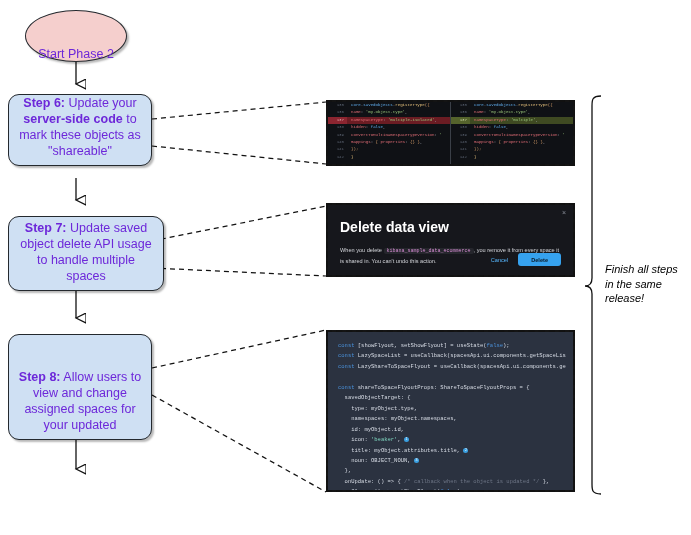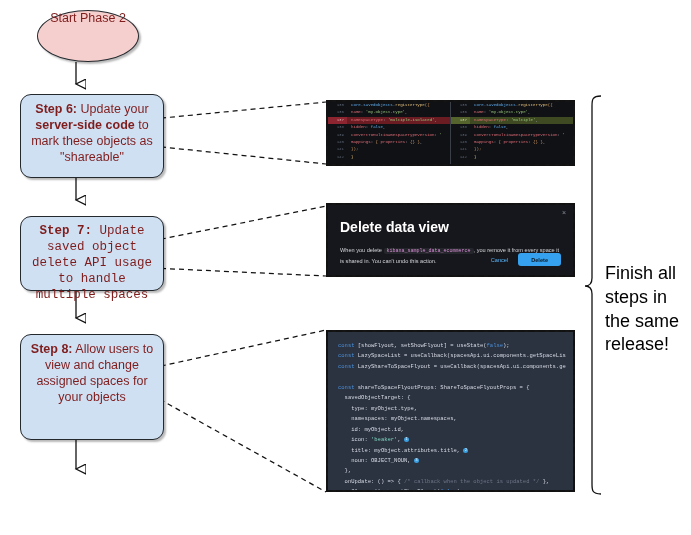--- a/index.html
+++ b/index.html
@@ -5,22 +5,22 @@
   html,body{margin:0;padding:0;background:#ffffff;}
   body{
     width:691px;height:535px;position:relative;overflow:hidden;
     font-family:"Liberation Sans",sans-serif;
     -webkit-font-smoothing:antialiased;
   }
   .canvas{position:absolute;inset:0;}
   svg.wires{position:absolute;left:0;top:0;width:691px;height:535px;pointer-events:none;}
 
   
-  .node{position:absolute;box-sizing:border-box;display:flex;align-items:flex-start;
-        justify-content:center;text-align:center;color:#7f1d1d;margin-left:12px;}
+  .node{position:absolute;box-sizing:border-box;display:flex;align-items:flex-end;
+        justify-content:center;text-align:center;color:#6d28d9;}
   .terminator{
     border:1.4px solid #24292e;background:#f5cfcd;border-radius:50%;
     font-size:12.5px;box-shadow:2px 2px 2px rgba(0,0,0,.28);
   }
   .process{
     border:1.4px solid #24292e;background:#cfe0f3;border-radius:11px;
     font-size:12.5px;line-height:1.28;padding:6px 7px;
     box-shadow:2px 2px 2px rgba(0,0,0,.28);
   }
   .process b{font-weight:bold;}
@@ -64,21 +64,21 @@
   .tsx{width:100%;height:100%;background:#2b3240;padding:9px 0 9px 10px;box-sizing:border-box;}
   .crow{font-family:"Liberation Mono",monospace;font-size:5.5px;line-height:10.45px;
         white-space:pre;color:#d7dce5;}
   .crow .kw{color:#4a90d9;}
   .crow .str{color:#7fd6c0;}
   .crow .com{color:#6d7585;}
   .badge{display:inline-block;width:5px;height:5px;border-radius:50%;background:#3a9fe0;
          color:#fff;font-size:3.6px;line-height:5px;text-align:center;vertical-align:middle;
          font-family:"Liberation Sans",sans-serif;}
 
-  .note{position:absolute;font-size:18px;line-height:1.32;color:#000;}
+  .note{position:absolute;font-size:11px;line-height:1.32;color:#000;font-style:italic;}
 </style>
 </head>
 <body>
 
 <div class="canvas">
 
   <svg class="wires" viewBox="0 0 691 535">
     <defs>
       <marker id="ohead" markerWidth="12" markerHeight="12" refX="5" refY="10" orient="auto" markerUnits="userSpaceOnUse">
         <path d="M0,0 L10,0 L5,10 Z" fill="#ffffff" stroke="#111" stroke-width="1.2"></path>
@@ -108,35 +108,35 @@
                C589,286 592,288 592,294
                L592,484
                C592,490 592,494 601,494"></path>
     </g>
   </svg>
 
   <div class="node terminator" style="left:25px;top:10px;width:102px;height:52px;">
     <span>Start Phase 2</span>
   </div>
 
-  <div class="node process" style="left:8px;top:94px;width:144px;height:84px;">
+  <div class="node process" style="left:8px;top:94px;width:144px;height:72px;">
     <div>
       <b>Step 6:</b><span> Update your </span><b>server-side code</b><span> to mark these objects as "shareable"</span>
     </div>
   </div>
 
-  <div class="node process" style="left:8px;top:216px;width:144px;height:75px;font-family:Liberation Mono, monospace;">
+  <div class="node process" style="left:8px;top:216px;width:156px;height:75px;">
     <div>
       <b>Step 7:</b><span> Update saved object delete API usage to handle multiple spaces</span>
     </div>
   </div>
 
   <div class="node process" style="left:8px;top:334px;width:144px;height:106px;">
     <div>
-      <b>Step 8:</b><span> Allow users to view and change assigned spaces for your objects</span>
+      <b>Step 8:</b><span> Allow users to view and change assigned spaces for your updated</span>
     </div>
   </div>
 
 
   <div class="shot" style="left:326px;top:100px;width:249px;height:66px;">
     <div class="diff">
       <div class="side left">
           <div class="drow">
             <span class="ln">135</span>
             <span class="code"><span class="f">core</span><span class="d">.</span><span class="f">savedObjects</span><span class="d">.</span><span class="b">registerType</span><span class="n">({</span></span>

